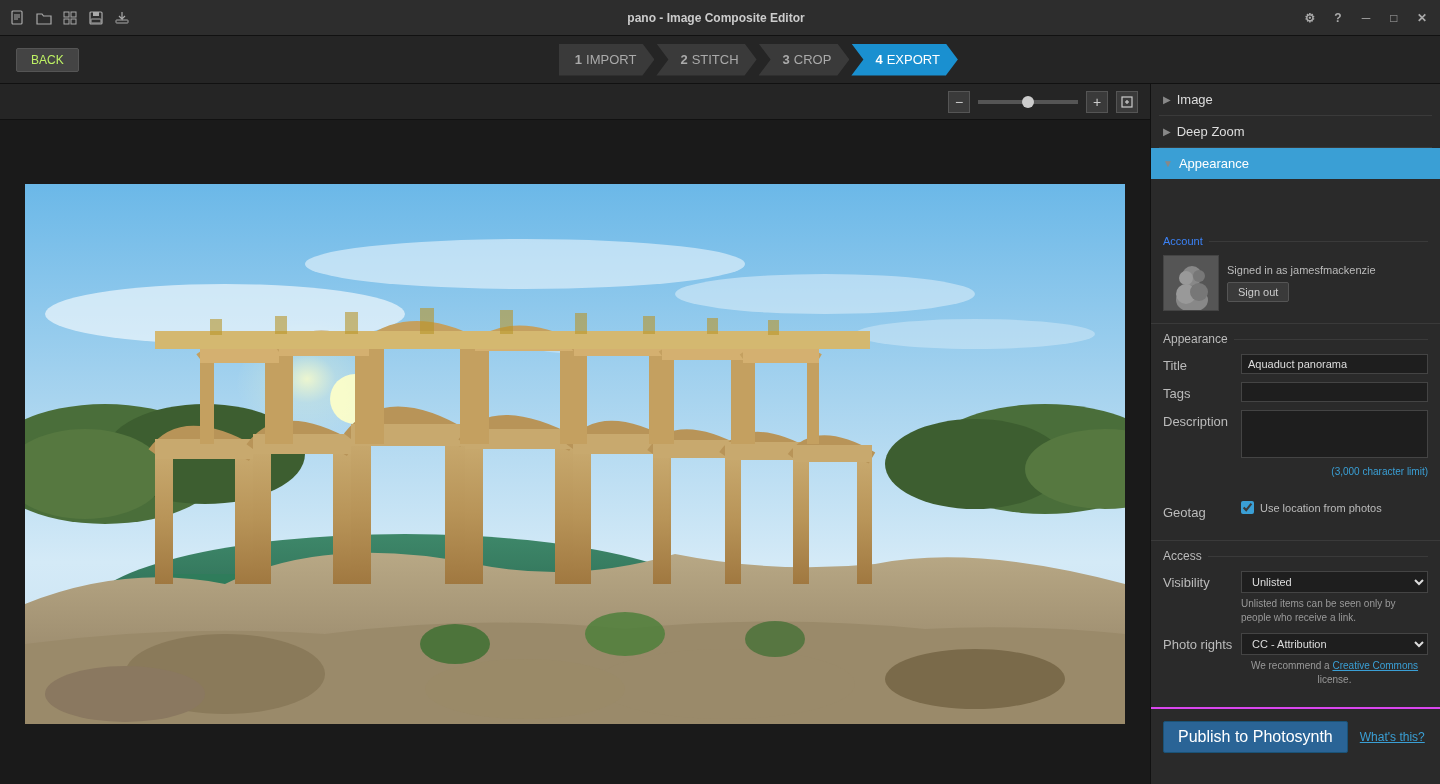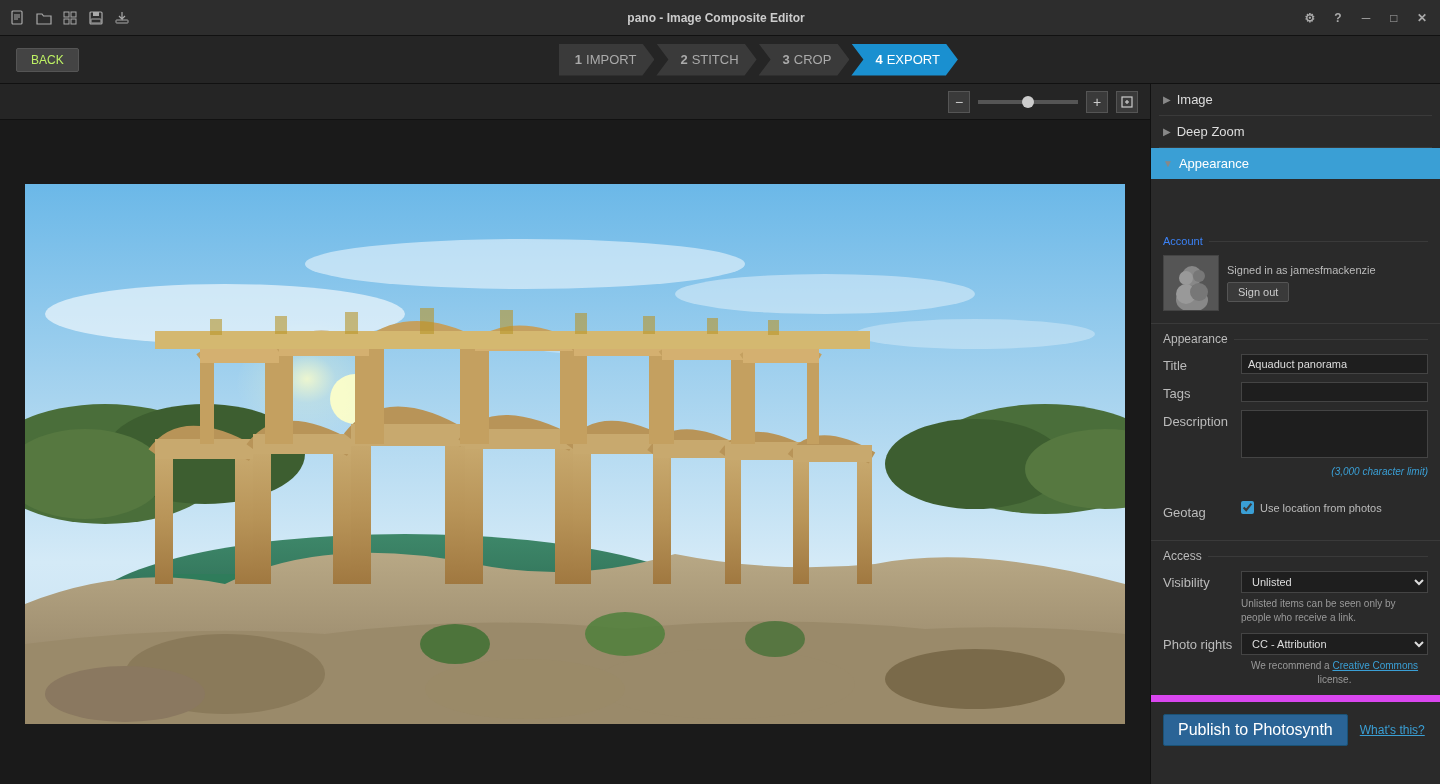--- a/index.html
+++ b/index.html
@@ -338,41 +338,40 @@
       font-size: 11px;
       outline: none;
       resize: none;
       height: 48px;
     }
     .char-limit {
       font-size: 10px;
       color: #3a9fd5;
       text-align: right;
       padding-right: 0;
-      font-style: italic;
     }
     .geotag-row {
       display: flex;
       align-items: center;
       gap: 6px;
     }
     .geotag-checkbox {
       width: 13px;
       height: 13px;
       accent-color: #3a9fd5;
     }
     .geotag-label {
       font-size: 11px;
       color: #bbb;
     }
 
     
     #access-section {
-      padding: 8px 12px 0;
-      border-bottom: 7px solid #d946ef;
+      padding: 8px 12px 12px;
+      border-bottom: 2px solid #d946ef;
     }
     #access-title {
       font-size: 12px;
       color: #bbb;
       margin-bottom: 8px;
       display: flex;
       align-items: center;
       gap: 6px;
     }
     #access-title::after {

